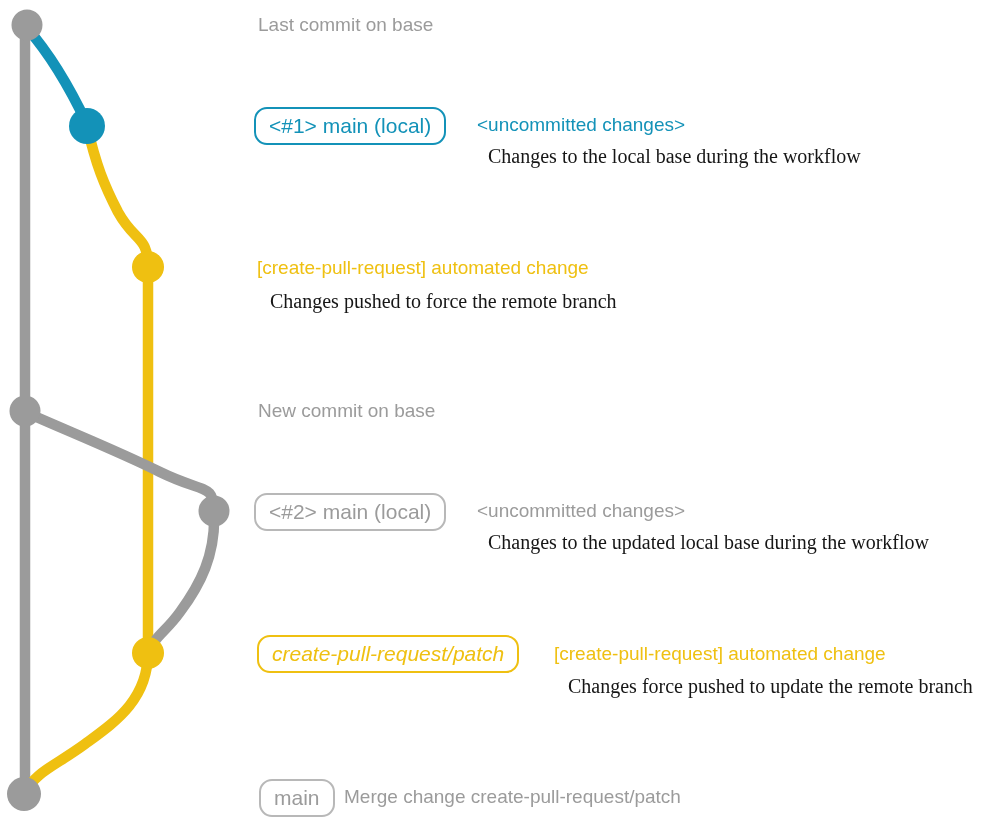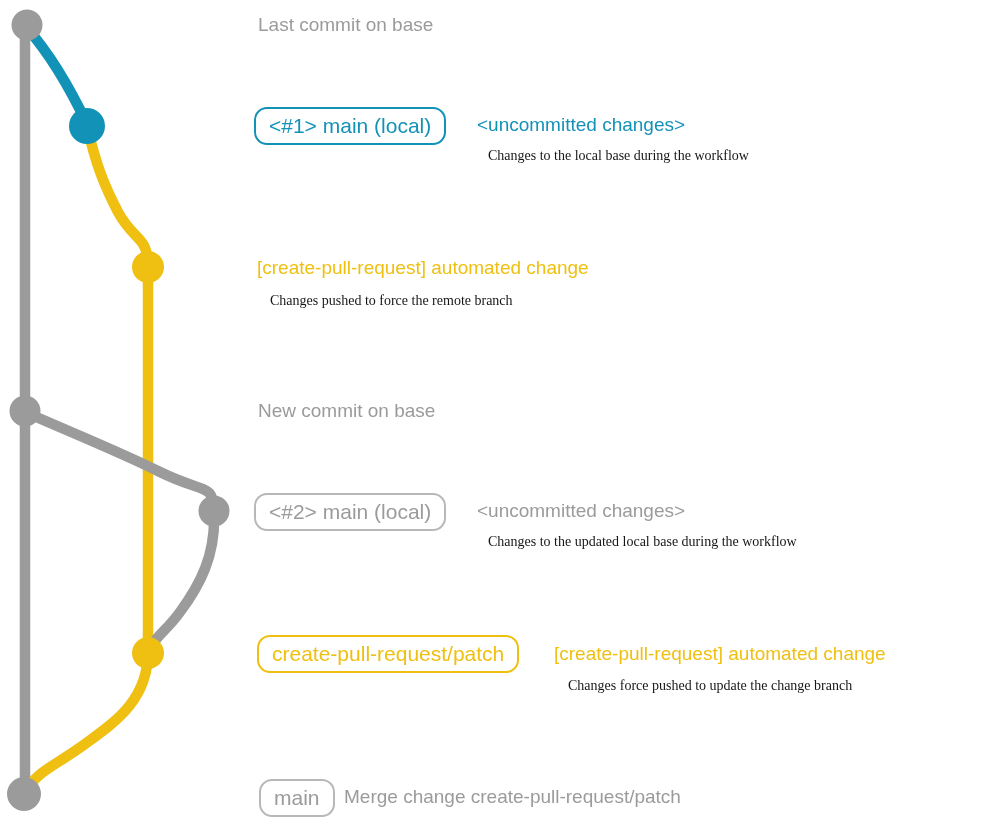--- a/index.html
+++ b/index.html
@@ -33,40 +33,40 @@
   .dot.blue   { fill: var(--blue); }
   .dot.yellow { fill: var(--yellow); }
 
   .txt {
     position: absolute;
     transform: translateY(-50%);
     white-space: nowrap;
     line-height: 1.15;
   }
   .sans  { font-family: "Liberation Sans", sans-serif; font-size: 19px; }
-  .serif { font-family: "Liberation Serif", serif; font-size: 14px; color: var(--description_text); }
+  .serif { font-family: "Liberation Serif", serif; font-size: 20px; color: var(--description_text); }
   .c-gray   { color: var(--gray); }
   .c-blue   { color: var(--blue); }
   .c-yellow { color: var(--yellow); text-align: right; }
 
   .badge {
     position: absolute;
     transform: translateY(-50%);
     display: inline-flex;
     align-items: center;
     justify-content: center;
     white-space: nowrap;
     font-size: 21px;
     padding: 5px 13px;
     border-radius: 13px;
     border: 2px solid;
     background: #ffffff;
   }
   .badge.blue   { border-color: var(--blue);   color: var(--blue); }
-  .badge.yellow { border-color: var(--yellow); color: var(--yellow); }
+  .badge.yellow { border-color: var(--yellow); color: var(--yellow); font-style: italic; }
   .badge.gray   { border-color: var(--gray_badge_border); color: var(--gray); }
 </style>
 </head>
 <body>
 
 <svg id="graph-svg" viewBox="0 0 981 827" aria-hidden="true">
 
   <path class="edge gray" d="M25 25 L25 794"></path>
 
   <path class="edge blue" d="M27 28 C48 52 70 88 87 124"></path>
@@ -98,16 +98,16 @@
 <div class="txt serif" style="left:270px; top:301px;">Changes pushed to force the remote branch</div>
 
 <div class="txt sans c-gray" style="left:258px; top:411px;">New commit on base</div>
 
 <div class="badge gray" style="left:254px; top:512px;text-align:right;">&lt;#2&gt; main (local)</div>
 <div class="txt sans c-gray" style="left:477px; top:511px;">&lt;uncommitted changes&gt;</div>
 <div class="txt serif" style="left:488px; top:542px;">Changes to the updated local base during the workflow</div>
 
 <div class="badge yellow" style="left:257px; top:654px;">create-pull-request/patch</div>
 <div class="txt sans c-yellow" style="left:554px; top:654px;">[create-pull-request] automated change</div>
-<div class="txt serif" style="left:568px; top:686px;">Changes force pushed to update the change branch</div>
+<div class="txt serif" style="left:568px; top:686px;">Changes force pushed to update the remote branch</div>
 
 <div class="badge gray" style="left:259px; top:798px;">main</div>
 <div class="txt sans c-gray" style="left:344px; top:797px;">Merge change create-pull-request/patch</div>
 
 </body></html>

